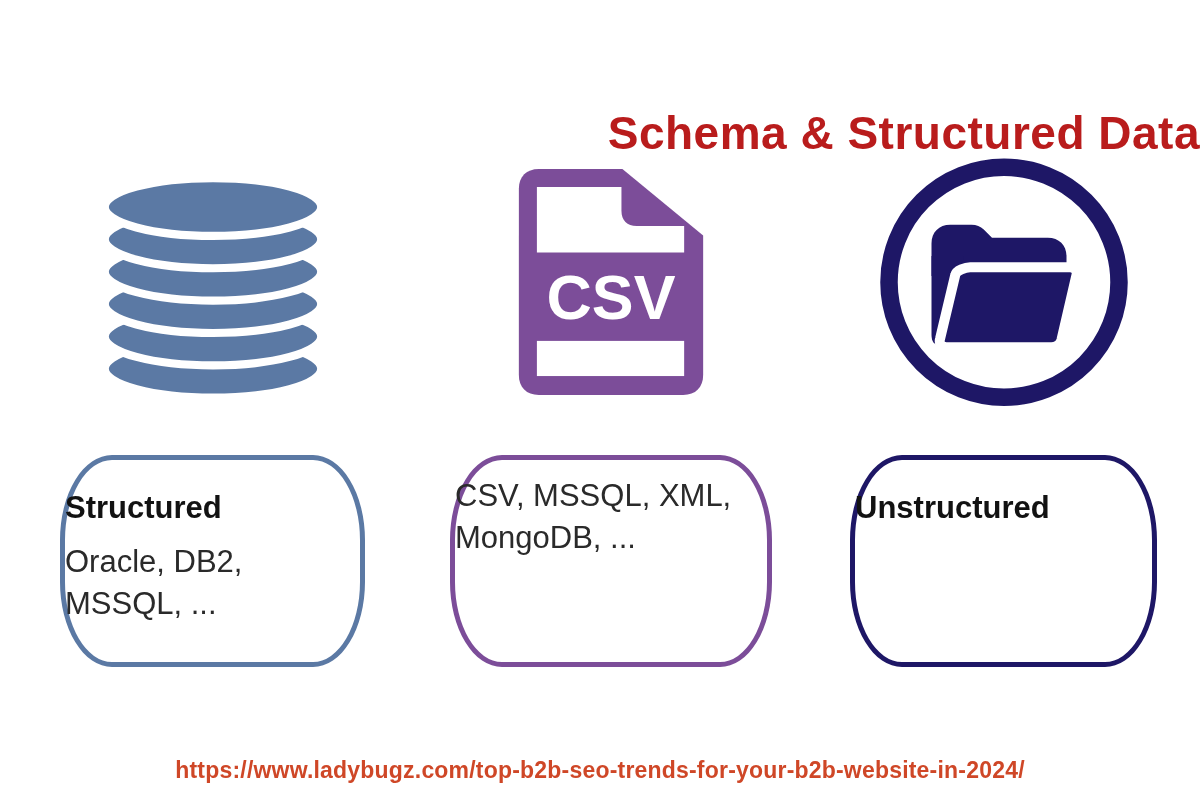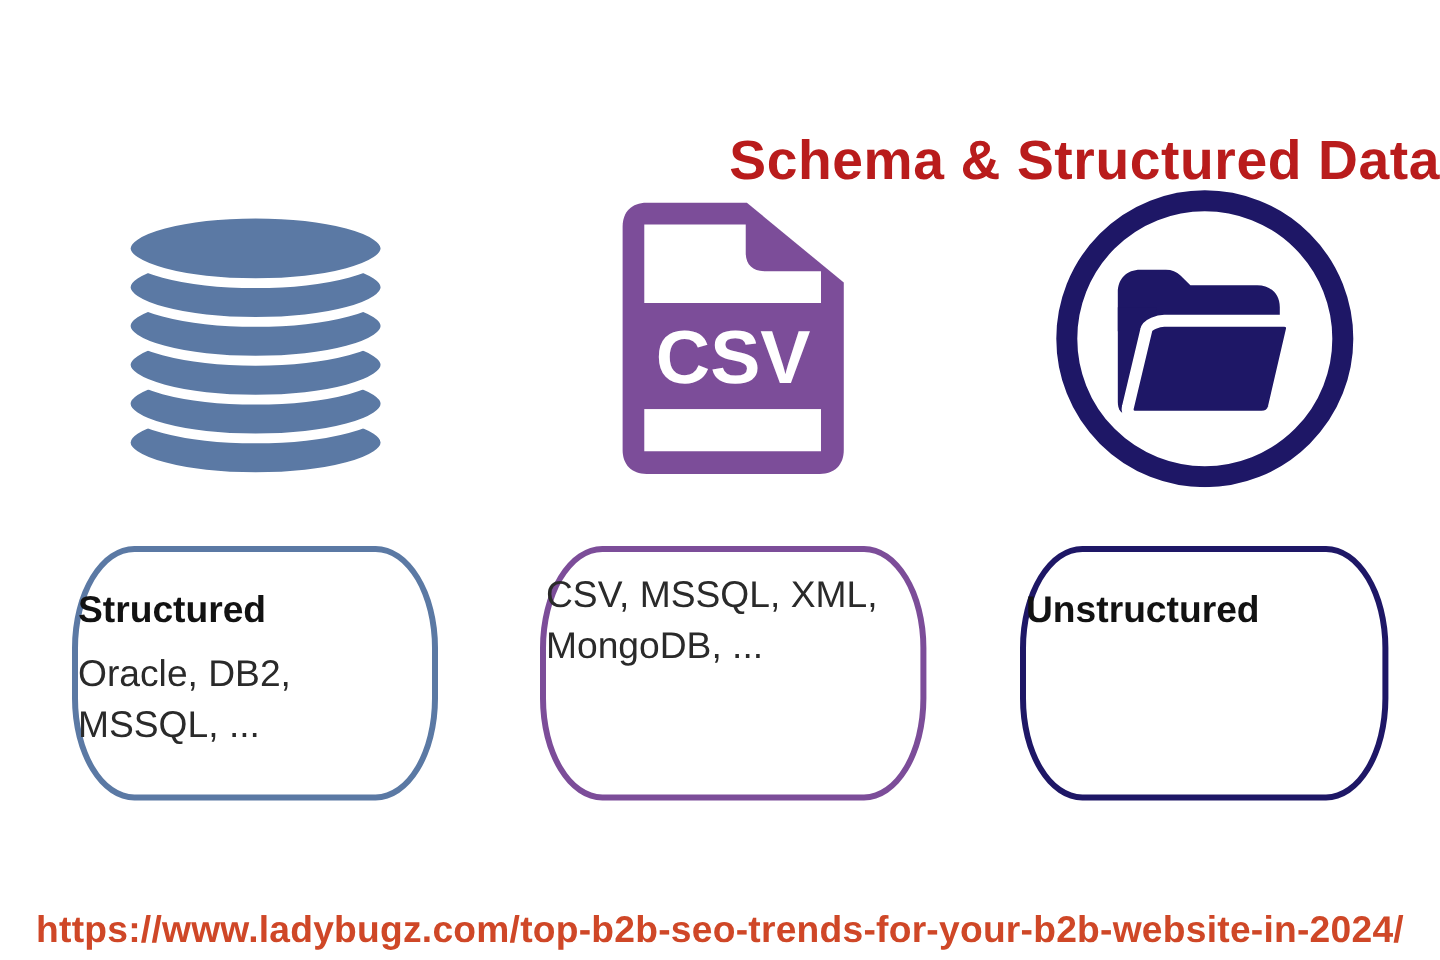--- a/index.html
+++ b/index.html
@@ -28,21 +28,21 @@
     box-sizing:border-box; background:#ffffff;
     border:5px solid var(--accent);
     border-radius:52px / 85px;
     text-align:left;
   }
   .box-title { margin-top:30px; font-size:31px; font-weight:bold; color:#121212; }
   .box-body  { margin-top:15px; font-size:31px; line-height:1.36; color:#2a2a2a; white-space:pre-line; }
 
   .footer {
     position:absolute; top:757px; left:0; width:100%;
-    text-align:center; font-size:31px; font-weight:bold;
+    text-align:center; font-size:23px; font-weight:bold;
     color:var(--link, #cf4727); letter-spacing:0.2px;
   }
 </style>
 </head>
 <body>
 
 <div class="stage">
 
   <div class="title">Schema &amp; Structured Data</div>
 

